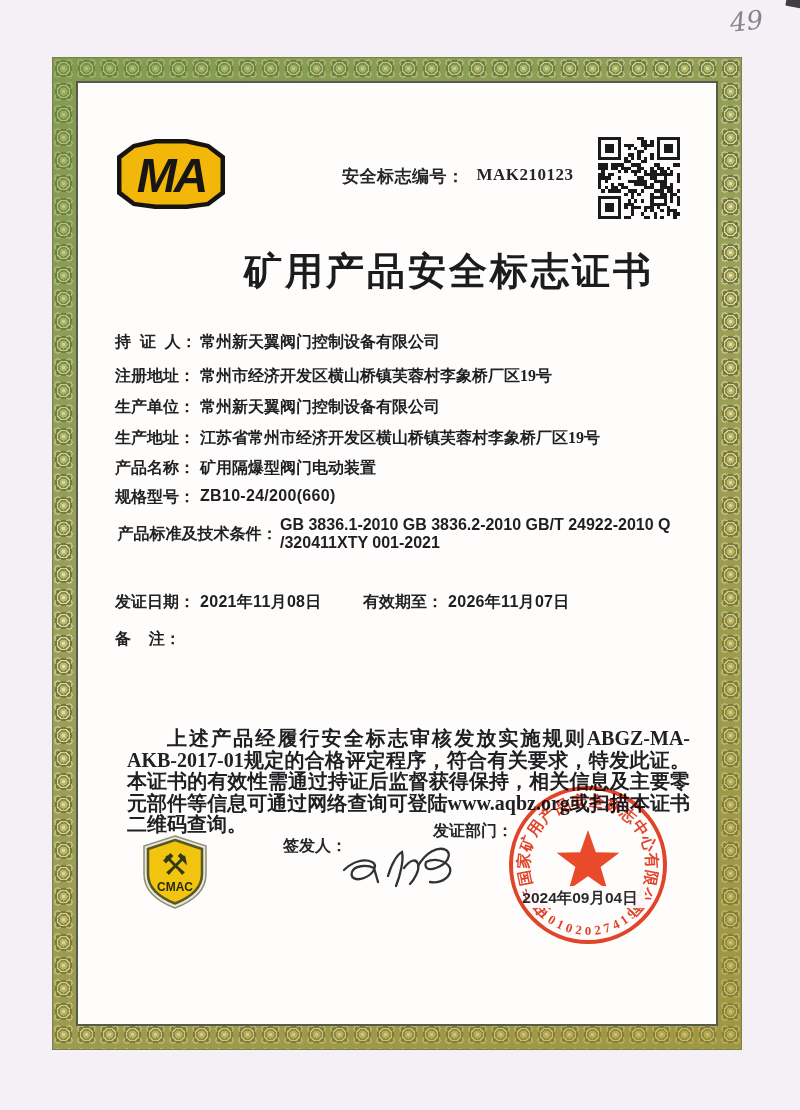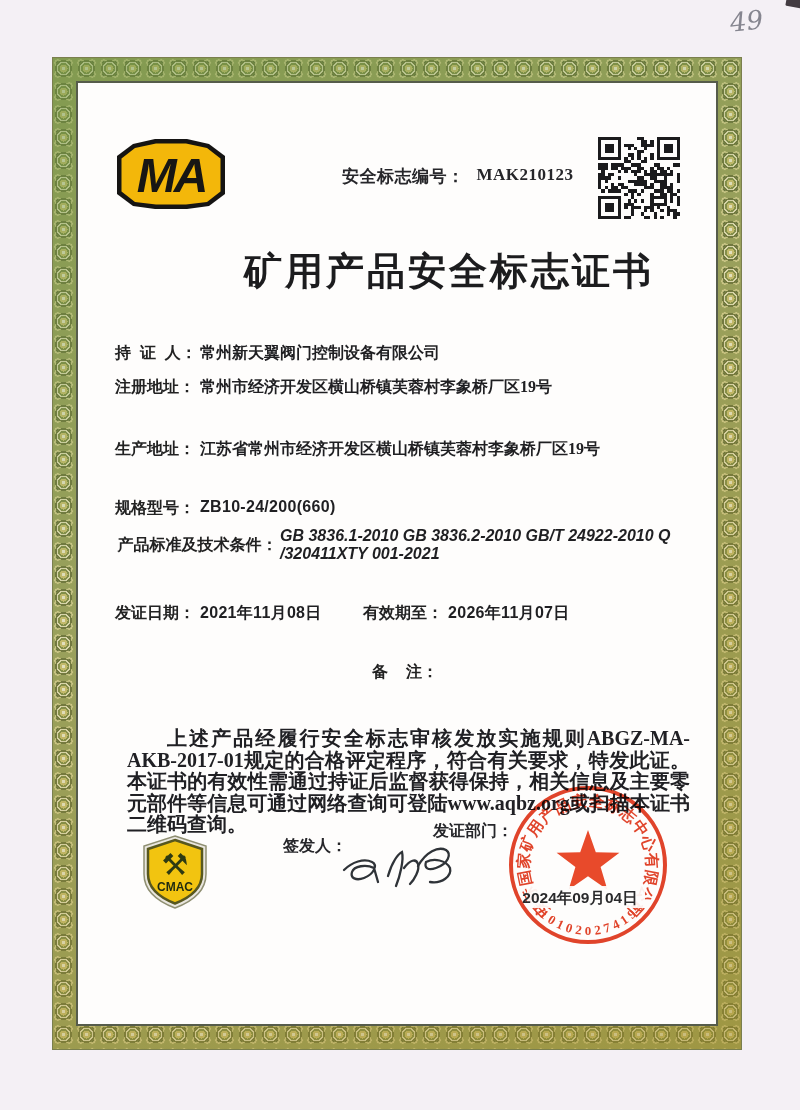--- a/index.html
+++ b/index.html
@@ -21,27 +21,27 @@
   
   #cert-no{position:absolute;left:308px;top:165px;font-size:17px;
     font-family:"Liberation Serif","DejaVu Serif",serif;font-weight:600;
     display:flex;gap:12px;letter-spacing:.5px;margin-left:34px;}
   #qr{position:absolute;left:598px;top:137px;width:82px;height:82px;}
   
   #title{position:absolute;left:52px;top:246px;width:794px;text-align:center;
     font-family:"Liberation Serif","DejaVu Serif",serif;font-weight:700;
     font-size:38px;letter-spacing:3px;color:#1c1c1e;}
   
-  .row{position:absolute;left:115px;width:580px;font-size:16px;font-weight:700;margin-top:11px;}
+  .row{position:absolute;left:115px;width:580px;font-size:16px;font-weight:700;}
   .row .lbl{display:inline-block;width:85px;white-space:pre;vertical-align:top;
     font-family:"Liberation Sans","DejaVu Sans",sans-serif;color:#222;}
   .row .val{display:inline-block;white-space:pre-wrap;vertical-align:top;
     font-family:"Liberation Serif","DejaVu Serif",serif;color:#1f1f22;max-width:480px;}
   .row.widelbl .lbl{width:165px;}
-  .row.widelbl .val{max-width:408px;font-family:"Liberation Sans","DejaVu Sans",sans-serif;font-style:italic;}
+  .row.widelbl .val{max-width:408px;font-family:"Liberation Sans","DejaVu Sans",sans-serif;}
   .row .val.latin{font-family:"Liberation Sans","DejaVu Sans",sans-serif;letter-spacing:.3px;}
   
   #statement{position:absolute;left:127px;top:728px;width:563px;font-size:20px;
     font-weight:700;line-height:21.5px;text-align:justify;text-indent:2em;
     font-family:"Liberation Serif","DejaVu Serif",serif;color:#202024;}
   
   #issuer-label{position:absolute;left:283px;top:836px;font-size:16px;font-weight:700;}
   #dept-label{position:absolute;left:433px;top:821px;font-size:16px;font-weight:700;}
   #signature{position:absolute;left:338px;top:838px;}
   #cmac{position:absolute;left:138px;top:833px;}
@@ -384,38 +384,44 @@
     </svg>
 
   <div id="title">矿用产品安全标志证书</div>
 
   <div class="row" style="top:332px;">
     <span class="lbl">持  证  人：</span><span class="val">常州新天翼阀门控制设备有限公司</span>
   </div>
   <div class="row" style="top:366px;">
     <span class="lbl">注册地址：</span><span class="val">常州市经济开发区横山桥镇芙蓉村李象桥厂区19号</span>
   </div>
+  <div class="row" style="top:397px;">
+    <span class="lbl">生产单位：</span><span class="val">常州新天翼阀门控制设备有限公司</span>
+  </div>
   <div class="row" style="top:428px;">
     <span class="lbl">生产地址：</span><span class="val">江苏省常州市经济开发区横山桥镇芙蓉村李象桥厂区19号</span>
+  </div>
+  <div class="row" style="top:458px;">
+    <span class="lbl">产品名称：</span><span class="val">矿用隔爆型阀门电动装置</span>
   </div>
   <div class="row" style="top:487px;">
     <span class="lbl">规格型号：</span><span class="val latin">ZB10-24/200(660)</span>
   </div>
   <div class="row widelbl" style="top:516px;">
     <span class="lbl" style="padding-top:8px;text-align:center;">产品标准及技术条件：</span><span class="val">GB 3836.1-2010 GB 3836.2-2010 GB/T 24922-2010 Q
 /320411XTY 001-2021</span>
   </div>
 
   <div class="row" style="top:592px;">
     <span class="lbl">发证日期：</span><span class="val latin">2021年11月08日</span>
     <span class="lbl" style="position:absolute;left:248px;width:auto;">有效期至：</span>
     <span class="val latin" style="position:absolute;left:333px;">2026年11月07日</span>
   </div>
 
-  <div class="row" style="top:651px;text-align:center;">
+  <div class="row" style="top:629px;">
     <span class="lbl">备    注：</span><span class="val"></span>
   </div>
 
   <div id="statement">上述产品经履行安全标志审核发放实施规则ABGZ-MA-AKB-2017-01规定的合格评定程序，符合有关要求，特发此证。本证书的有效性需通过持证后监督获得保持，相关信息及主要零元部件等信息可通过网络查询可登陆www.aqbz.org或扫描本证书二维码查询。</div>
 
   <svg id="cmac" width="74" height="78" viewBox="0 0 74 78">
     <path d="M37 3 L68 13 V41 C68 59 53 69 37 75 C21 69 6 59 6 41 V13 Z" fill="#e9e6df" stroke="#8f8f72" stroke-width="1.5"></path>
     <path d="M37 7 L64 16 V41 C64 56 51 65 37 70.5 C23 65 10 56 10 41 V16 Z" fill="#f2c410" stroke="#57571f" stroke-width="2.5"></path>
     <text x="37" y="42" text-anchor="middle" font-size="30" fill="#2e3a12">⚒</text>
     <text x="37" y="58" text-anchor="middle" font-family="Liberation Sans, DejaVu Sans, sans-serif" font-size="12" font-weight="800" fill="#1f2a10">CMAC</text>

